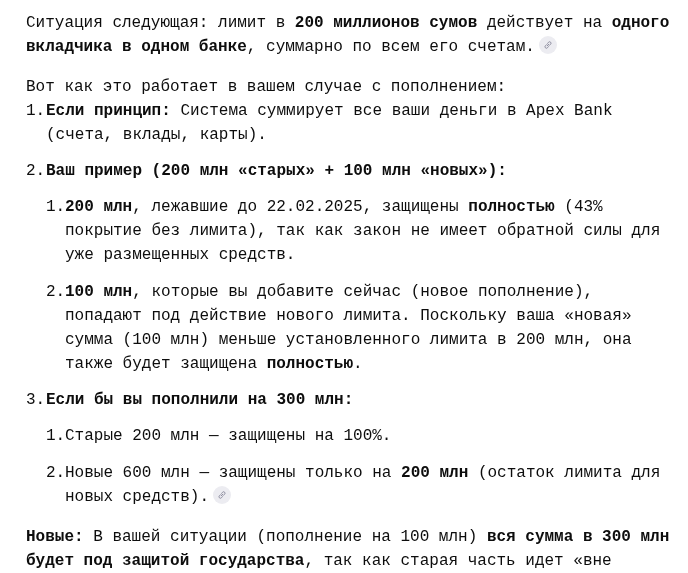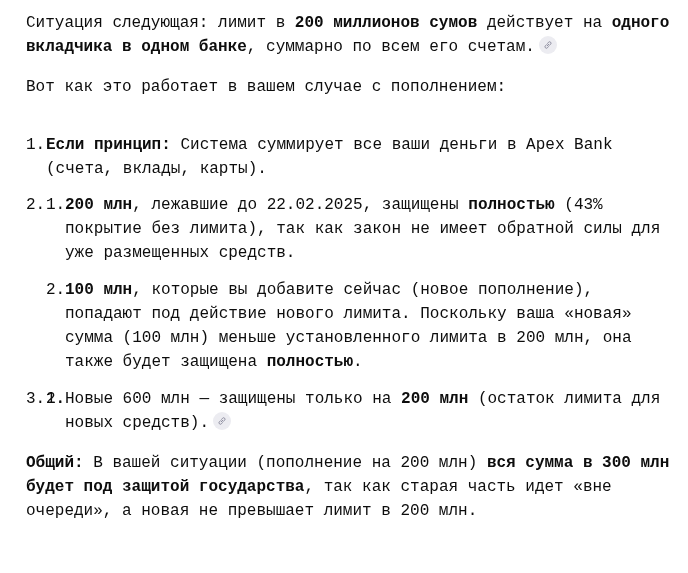--- a/index.html
+++ b/index.html
@@ -21,21 +21,21 @@
       position: absolute;
       left: 26px;
       top: 11px;
       width: 650px;
       font-family: Liberation Mono, monospace;
     }
     p {
       margin: 0;
     }
     .p1 { margin-bottom: 16px; }
-    .p2 { margin-bottom: 34px; }
+    .p2 { margin-bottom: 0; }
     b { font-weight: 700; }
     ol {
       margin: 0;
       padding: 0;
       list-style: none;
     }
     .ol-top > li {
       position: relative;
       padding-left: 20px;
       margin-bottom: 12px;
@@ -92,43 +92,46 @@
   <p class="p2">Вот как это работает в вашем случае с пополнением:</p>
 
   <ol class="ol-top">
     <li class="item1">
       <span class="num">1.</span>
       <b>Если принцип:</b><span> Система суммирует все ваши деньги в Apex Bank (счета, вклады, карты).</span>
     </li>
 
     <li class="item2">
       <span class="num">2.</span>
+      <b>Ваш пример (200 млн «старых» + 100 млн «новых»):</b>
       <ol class="ol-nested">
         <li>
           <span class="num">1.</span>
           <b>200 млн</b><span>, лежавшие до 22.02.2025, защищены </span><b>полностью</b><span> (43% покрытие без лимита), так как закон не имеет обратной силы для уже размещенных средств.</span>
         </li>
         <li>
           <span class="num">2.</span>
           <b>100 млн</b><span>, которые вы добавите сейчас (новое пополнение), попадают под действие нового лимита. Поскольку ваша «новая» сумма (100 млн) меньше установленного лимита в 200 млн, она также будет защищена </span><b>полностью</b><span>.</span>
         </li>
       </ol>
     </li>
 
     <li class="item3">
       <span class="num">3.</span>
+      <b>Если бы вы пополнили на 300 млн:</b>
       <ol class="ol-nested">
         <li>
           <span class="num">1.</span>
+          <span>Старые 200 млн — защищены на 100%.</span>
         </li>
         <li>
           <span class="num">2.</span>
           <span>Новые 600 млн — защищены только на </span><b>200 млн</b><span> (остаток лимита для новых средств).</span><span class="link-chip"><svg viewBox="0 0 10 10">
                 <path d="M4.2 5.8 L5.8 4.2 M3.6 4.6 L2.4 5.8 a1.4 1.4 0 0 0 2 2 L5.4 6.6 M6.4 5.4 L7.6 4.2 a1.4 1.4 0 0 0 -2 -2 L4.6 3.4" fill="none" stroke="#8e8ea0" stroke-width="1" stroke-linecap="round"></path>
               </svg></span>
         </li>
       </ol>
     </li>
   </ol>
 
-  <p class="summary"><b>Общий:</b><span> В вашей ситуации (пополнение на 200 млн) </span><b>вся сумма в 300 млн будет под защитой государства</b><span>, так как старая часть идет «вне очереди», а новая не превышает лимит в 200 млн.</span></p>
+  <p class="summary"><b>Новые:</b><span> В вашей ситуации (пополнение на 100 млн) </span><b>вся сумма в 300 млн будет под защитой государства</b><span>, так как старая часть идет «вне очереди», а новая не превышает лимит в 200 млн.</span></p>
 
 </div>
 
 </body></html>

